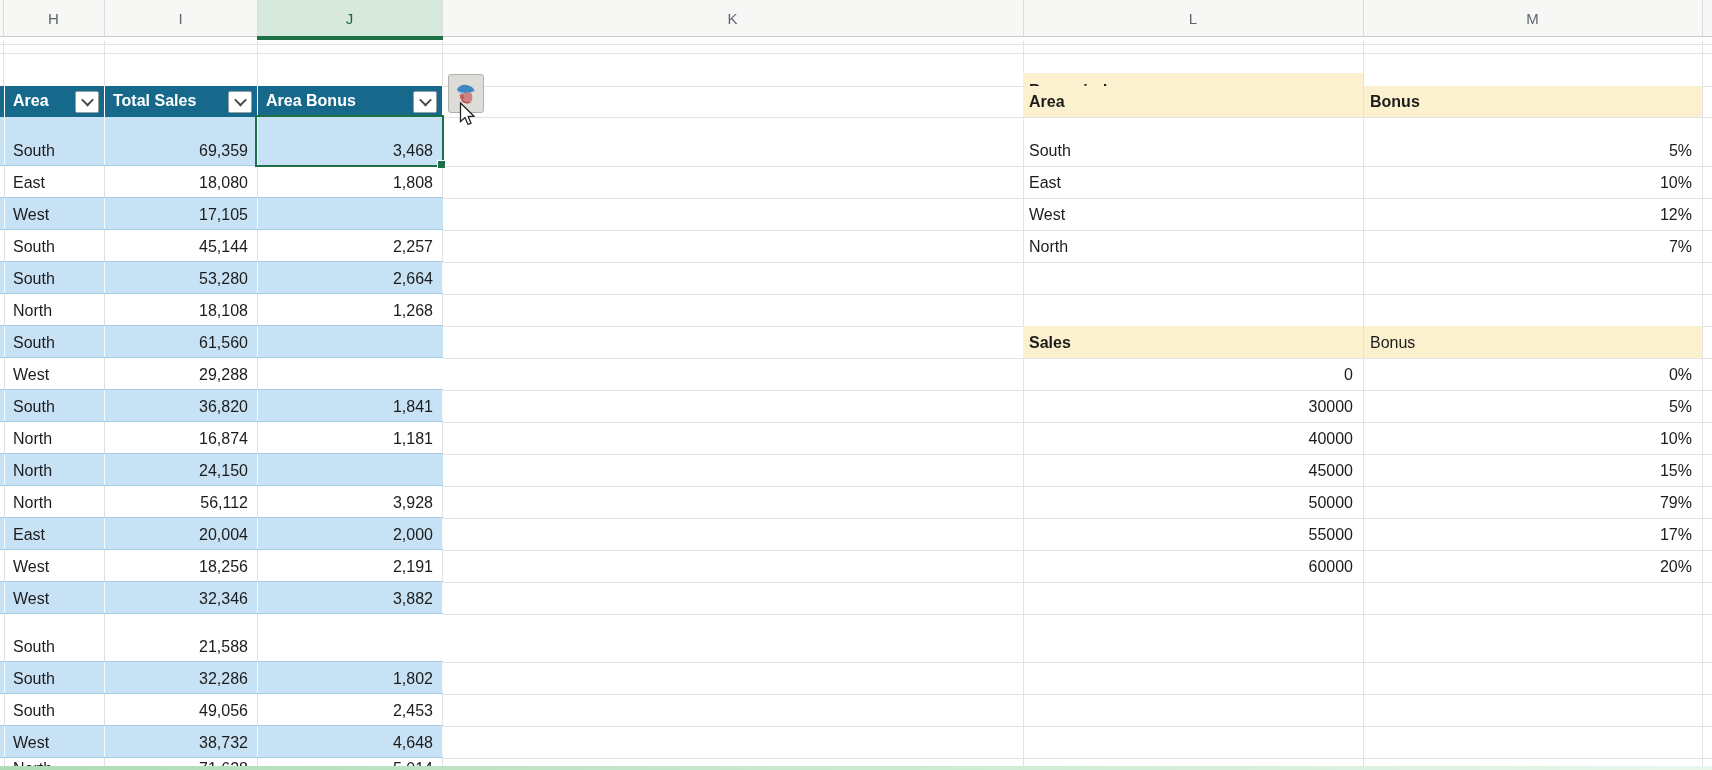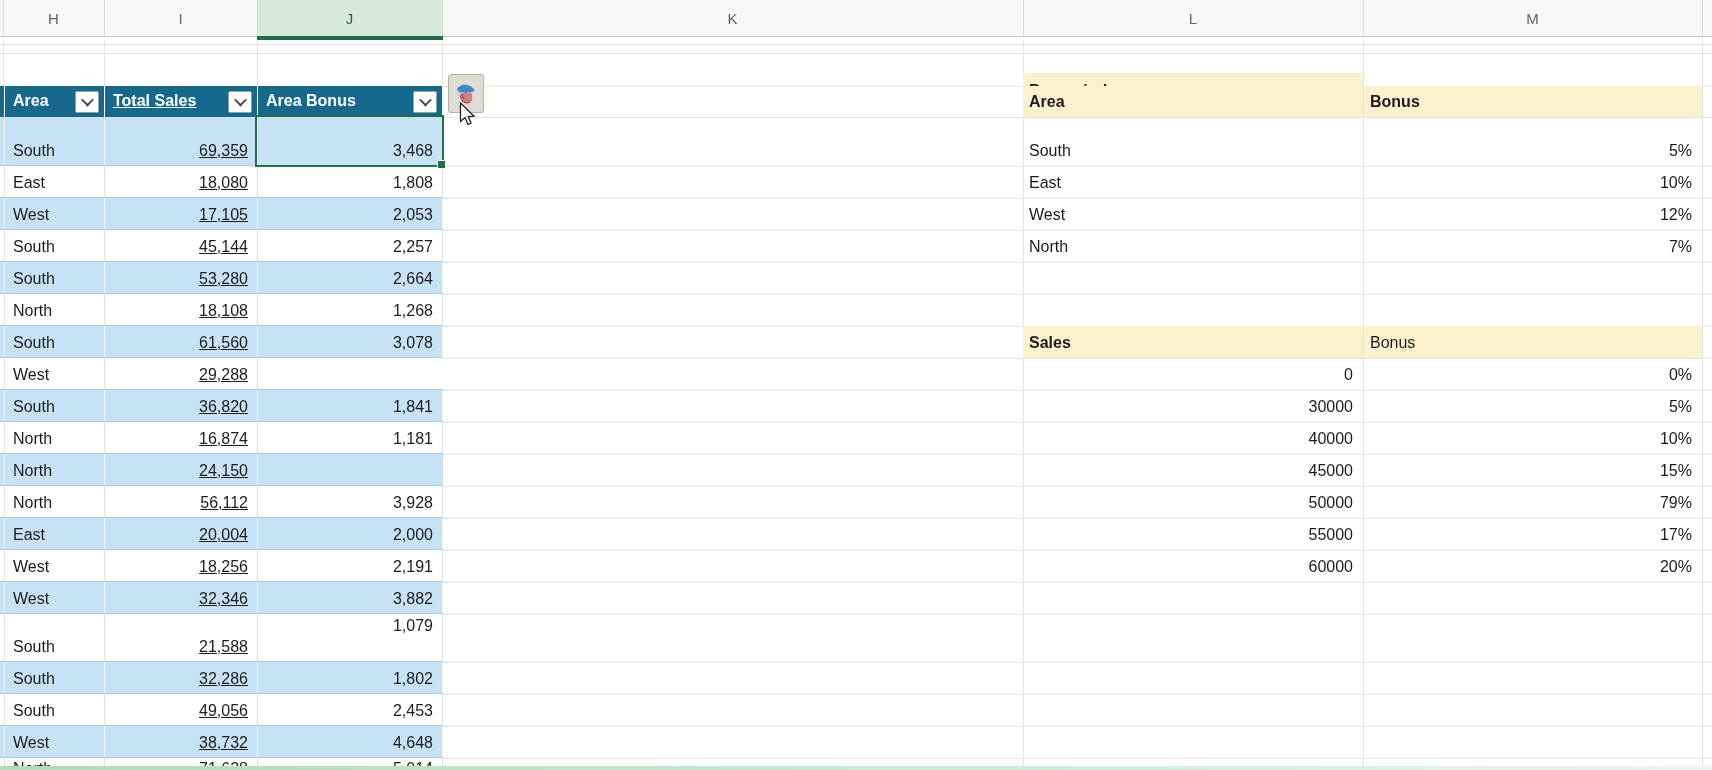--- a/index.html
+++ b/index.html
@@ -16,21 +16,21 @@
   
   .hline{position:absolute;height:1px;background:#e3e3e3;}
   .vline{position:absolute;width:1px;background:#e3e3e3;}
   
   .xl-table{position:absolute;left:0;top:86px;width:443px;z-index:3;}
   .trow{display:flex;width:443px;box-sizing:border-box;border-bottom:1px solid #A6CBE6;overflow:hidden;}
   .trow .c{box-sizing:border-box;display:flex;align-items:flex-end;padding:0 9px 5px 8px;
            font-size:16px;overflow:hidden;white-space:nowrap;}
   .c.sliver{width:5px;padding:0;}
   .c.ca{width:100px;}
-  .c.cs{width:153px;justify-content:flex-end;text-decoration:underline;}
+  .c.cs{width:153px;justify-content:flex-end;}
   .c.cb{width:185px;justify-content:flex-end;}
   .trow.blue{background:#C7E2F4;}
   .trow.blue .c{border-right:1px solid #f5fafd;}
   .trow.white{background:#ffffff;}
   .trow.white .c{border-right:1px solid #e0e0e0;}
   .trow.thead{background:#17698C;color:#ffffff;font-weight:700;border-bottom:none;}
   .trow.thead .c{border-right:1px solid #fdfdfd;align-items:center;padding-bottom:2px;position:relative;}
   .trow .c.top-align{align-items:flex-start;padding-top:3px;}
   .trow.clip .c{align-items:flex-start;padding-top:2px;}
   .filter-btn{position:absolute;right:5px;top:50%;transform:translateY(-50%);width:22px;height:20px;
@@ -187,21 +187,20 @@
       <div class="trow white" style="height: 32px;">
         <div class="c sliver"></div>
         <div class="c ca">East</div>
         <div class="c cs">18,080</div>
         <div class="c cb">1,808</div>
       </div>
       <div class="trow blue" style="height: 32px;">
         <div class="c sliver"></div>
         <div class="c ca">West</div>
         <div class="c cs">17,105</div>
-        <div class="c cb">2,053</div>
       </div>
       <div class="trow white" style="height: 32px;">
         <div class="c sliver"></div>
         <div class="c ca">South</div>
         <div class="c cs">45,144</div>
         <div class="c cb">2,257</div>
       </div>
       <div class="trow blue" style="height: 32px;">
         <div class="c sliver"></div>
         <div class="c ca">South</div>
@@ -211,21 +210,20 @@
       <div class="trow white" style="height: 32px;">
         <div class="c sliver"></div>
         <div class="c ca">North</div>
         <div class="c cs">18,108</div>
         <div class="c cb">1,268</div>
       </div>
       <div class="trow blue" style="height: 32px;">
         <div class="c sliver"></div>
         <div class="c ca">South</div>
         <div class="c cs">61,560</div>
-        <div class="c cb">3,078</div>
       </div>
       <div class="trow white" style="height: 32px;">
         <div class="c sliver"></div>
         <div class="c ca">West</div>
         <div class="c cs">29,288</div>
       </div>
       <div class="trow blue" style="height: 32px;">
         <div class="c sliver"></div>
         <div class="c ca">South</div>
         <div class="c cs">36,820</div>
@@ -263,21 +261,20 @@
       <div class="trow blue" style="height: 32px;">
         <div class="c sliver"></div>
         <div class="c ca">West</div>
         <div class="c cs">32,346</div>
         <div class="c cb">3,882</div>
       </div>
       <div class="trow white" style="height: 48px;">
         <div class="c sliver"></div>
         <div class="c ca">South</div>
         <div class="c cs">21,588</div>
-        <div class="c cb top-align">1,079</div>
       </div>
       <div class="trow blue" style="height: 32px;">
         <div class="c sliver"></div>
         <div class="c ca">South</div>
         <div class="c cs">32,286</div>
         <div class="c cb">1,802</div>
       </div>
       <div class="trow white" style="height: 32px;">
         <div class="c sliver"></div>
         <div class="c ca">South</div>

